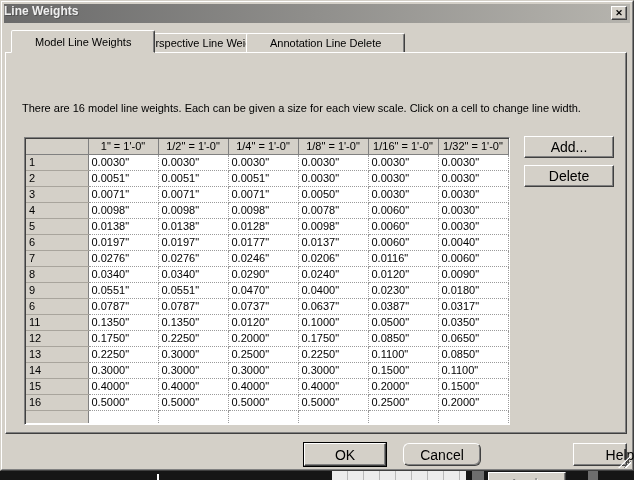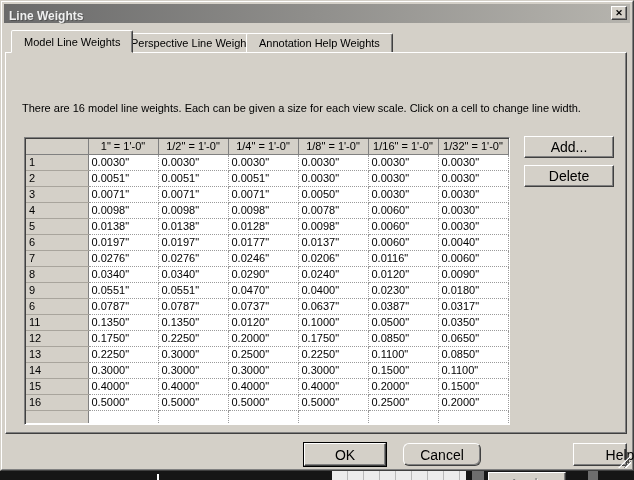--- a/index.html
+++ b/index.html
@@ -16,31 +16,31 @@
   .bg-sq2 { position:absolute; left:588px; top:0; width:10px; height:10px; background:#6e6e6e; }
   .bg-tick { position:absolute; left:157px; top:4px; width:2px; height:6px; background:#fff; }
 
   
   .dialog { position:absolute; left:0; top:0; width:634px; height:471px; background:#d4d0c8;
             border:1px solid; border-color:#d4d0c8 #404040 #404040 #d4d0c8; }
   .dialog-inner { position:absolute; inset:0; border:1px solid; border-color:#fff #808080 #808080 #fff; }
 
   .titlebar { position:absolute; left:3px; top:3px; right:3px; height:19px;
               background:linear-gradient(to right,#6a6a6a,#b6b4ae);
-              display:flex; align-items:flex-end; padding-left:5px; }
+              display:flex; align-items:flex-start; }
   .title-text { color:#efefef; font-weight:bold; font-size:12px;
                 text-shadow:1px 1px 0 rgba(0,0,0,0.25); }
   .close-btn { position:absolute; right:3px; top:2px; width:16px; height:14px; background:#d4d0c8;
                border:1px solid; border-color:#fff #404040 #404040 #fff;
                box-shadow:inset -1px -1px 0 #808080;
                display:flex; align-items:center; justify-content:center;
                font-size:9px; font-weight:bold; line-height:1; }
 
   
-  .tab { position:absolute; background:#d4d0c8; padding:0 12px; display:flex; align-items:center;
+  .tab { position:absolute; background:#d4d0c8; padding:0 23px; display:flex; align-items:center;
          border:1px solid; border-color:#fff #404040 transparent #fff;
          border-top-left-radius:2px; border-top-right-radius:2px;
          box-shadow:inset -1px 0 0 #808080; }
   .tab.active { left:10px; top:29px; height:23px; z-index:3; }
   .tab.t2 { left:117px; top:32px; height:20px; z-index:1; }
   .tab.t3 { left:245px; top:32px; height:20px; z-index:1; }
 
   .tabpage { position:absolute; left:4px; top:51px; width:622px; height:382px; background:#d4d0c8;
              border:1px solid; border-color:#fff #404040 #404040 #fff;
              box-shadow:inset -1px -1px 0 #808080; z-index:2; }
@@ -105,21 +105,21 @@
       </div>
     </div>
 
     <div class="tab active">
       <span>Model Line Weights</span>
     </div>
     <div class="tab t2">
       <span>Perspective Line Weights</span>
     </div>
     <div class="tab t3">
-      <span>Annotation Help Weights</span>
+      <span>Annotation Line Delete</span>
     </div>
 
     <div class="tabpage">
 
       <div class="desc p2">There are 16 model line weights. Each can be given a size for each view scale. Click on a cell to change line width.</div>
 
       <div class="grid-box">
         <table class="grid">
           <colgroup>
             <col class="c0">

